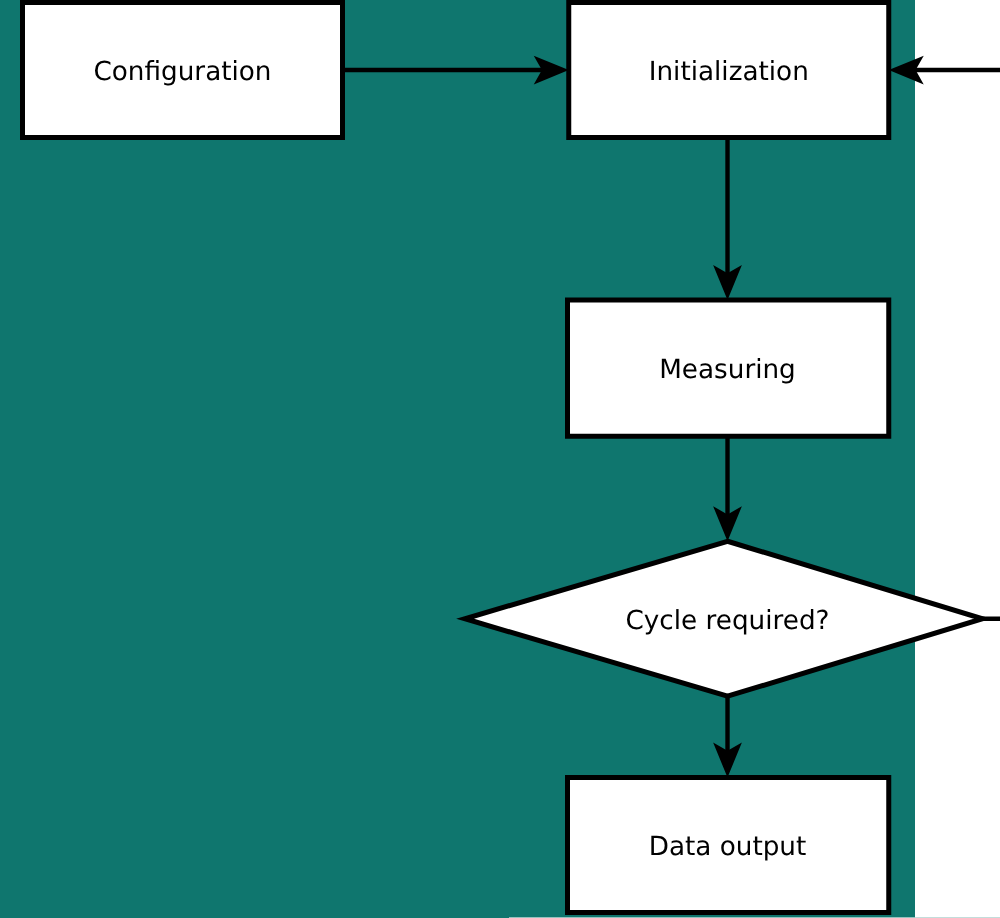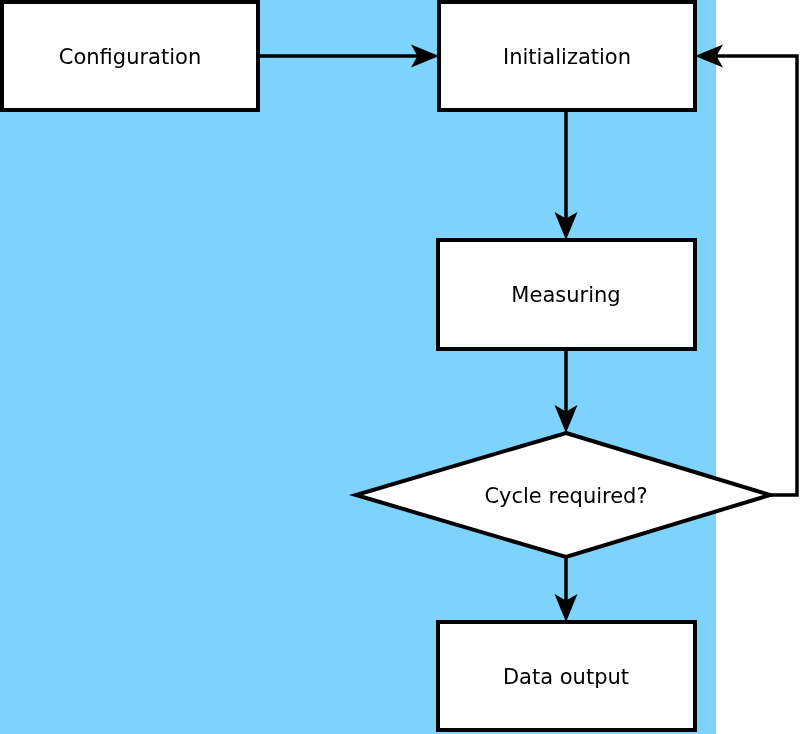--- a/index.html
+++ b/index.html
@@ -4,22 +4,23 @@
 <style>
   html, body {
     margin: 0;
     padding: 0;
     background: #ffffff;
   }
   .canvas {
     position: relative;
     width: 716px;
     height: 734px;
-    background: #7dd3fc;
+    background: #0f766e;
     font-family: "DejaVu Sans", "Liberation Sans", sans-serif;
+    padding-left: 16px;
   }
   svg {
     display: block;
   }
   svg text {
     font-family: "DejaVu Sans", "Liberation Sans", sans-serif;
     font-size: 21px;
   }
 </style>
 </head>

